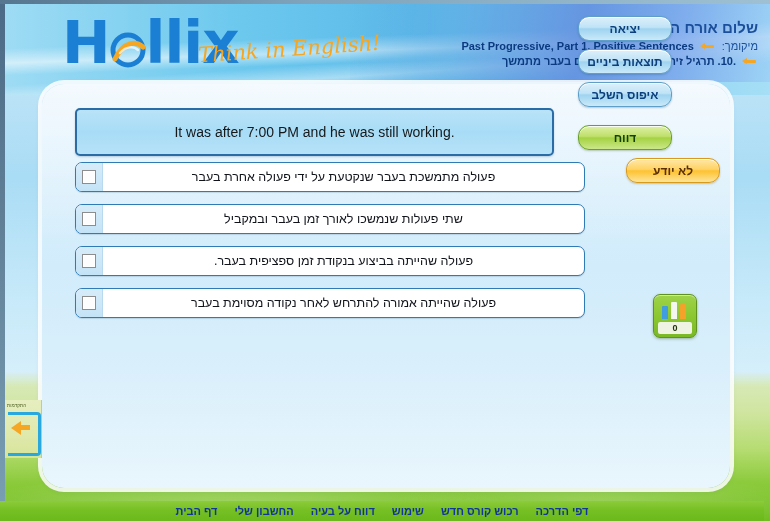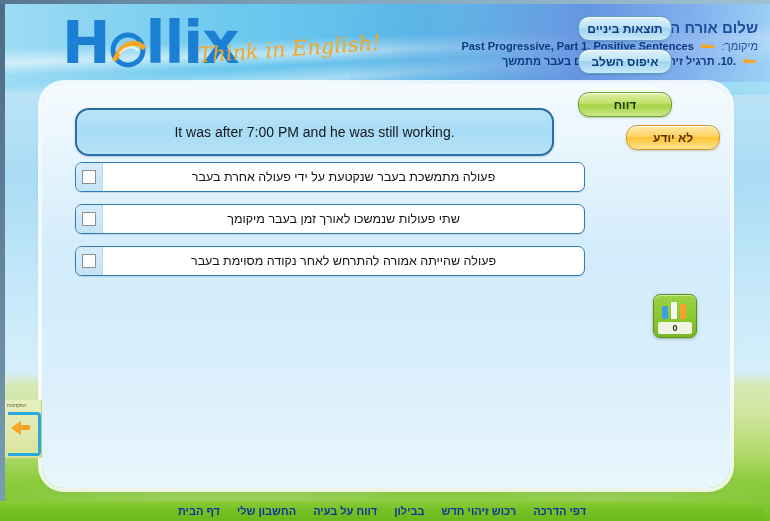--- a/index.html
+++ b/index.html
@@ -187,21 +187,21 @@
     border-radius: 22px 22px 0 0;
     background: linear-gradient(180deg, rgba(255,255,255,.55), rgba(255,255,255,0));
   }
 
   
   .question-box {
     position: absolute;
     left: 33px; top: 24px;
     width: 475px; height: 44px;
     border: 2px solid #2a6ca6;
-    border-radius: 14px;
+    border-radius: 5px;
     background: linear-gradient(180deg, #b9e3f8 0%, #a8dcf6 50%, #b6e2f8 100%);
     display: flex;
     align-items: center;
     justify-content: center;
     box-shadow: 0 1px 2px rgba(30,80,120,.25);
   }
   .question-text {
     font-size: 14px;
     color: #16181a;
     font-family: "Liberation Sans", sans-serif;
@@ -445,35 +445,42 @@
         <div class="answer-check-cell">
           <span class="checkbox"></span>
         </div>
         <div class="answer-text">פעולה מתמשכת בעבר שנקטעת על ידי פעולה אחרת בעבר</div>
       </div>
 
       <div class="answer-row">
         <div class="answer-check-cell">
           <span class="checkbox"></span>
         </div>
-        <div class="answer-text">שתי פעולות שנמשכו לאורך זמן בעבר מיקומך</div>
+        <div class="answer-text">שתי פעולות שנמשכו לאורך זמן בעבר ובמקביל</div>
       </div>
 
+      <div class="answer-row">
+        <div class="answer-check-cell">
+          <span class="checkbox"></span>
+        </div>
+        <div class="answer-text">פעולה שהייתה בביצוע בנקודת זמן ספציפית בעבר.</div>
+      </div>
 
       <div class="answer-row">
         <div class="answer-check-cell">
           <span class="checkbox"></span>
         </div>
         <div class="answer-text">פעולה שהייתה אמורה להתרחש לאחר נקודה מסוימת בעבר</div>
       </div>
 
     </div>
   </div>
 
   <div class="sidebar">
+    <div class="btn btn-blue">יציאה</div>
     <div class="btn btn-blue">תוצאות ביניים</div>
     <div class="btn btn-blue">איפוס השלב</div>
     <div class="btn btn-green">דווח</div>
     <div class="btn btn-orange">לא יודע</div>
   </div>
 
   <div class="score-widget">
     <div class="score-bars">
       <i></i>
         <i></i>
@@ -489,18 +496,18 @@
     <div class="side-tab-arrow-tail"></div>
   </div>
 
   <div class="bg-frame-left"></div>
   <div class="bg-frame-top"></div>
 
   <div class="footer">
     <a>דף הבית</a>
     <a>החשבון שלי</a>
     <a>דווח על בעיה</a>
-    <a>בבילון</a>
-    <a>רכוש זיהוי חדש</a>
+    <a>שימוש</a>
+    <a>רכוש קורס חדש</a>
     <a>דפי הדרכה</a>
   </div>
 
 </div>
 
 </body></html>

